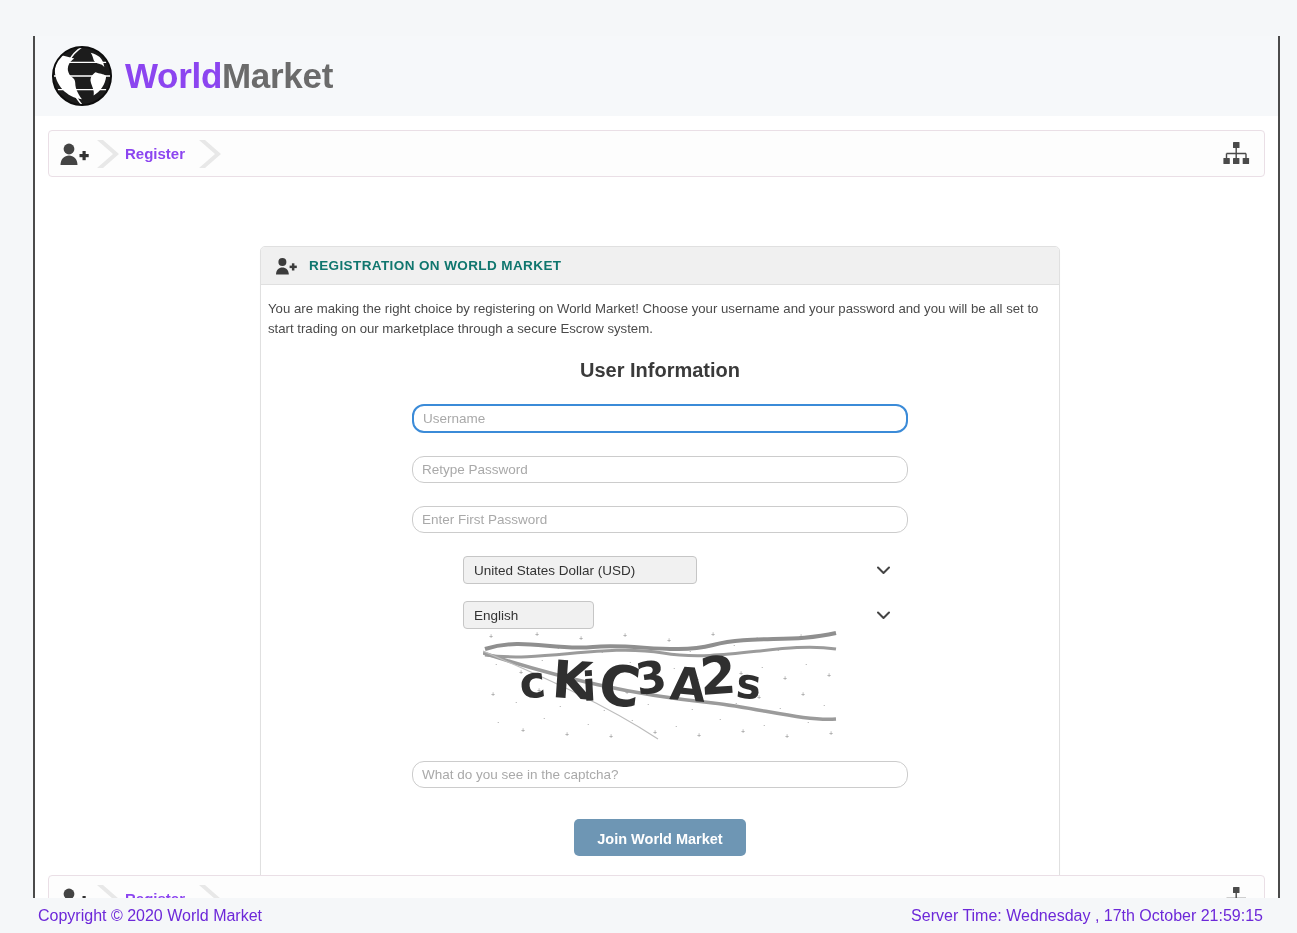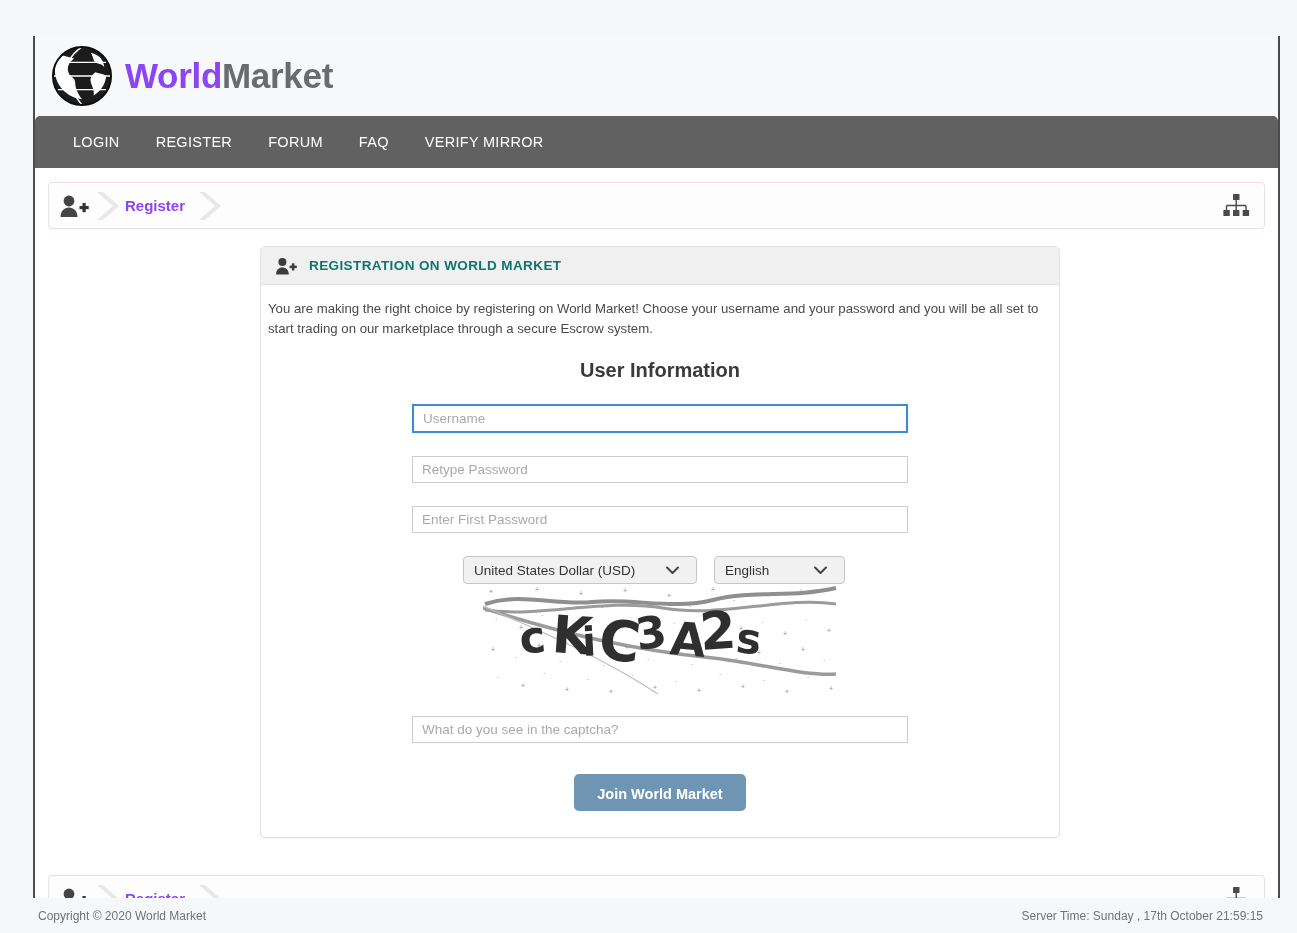--- a/index.html
+++ b/index.html
@@ -150,37 +150,38 @@
   .form-area { padding-left: 145px; padding-right: 145px; }
   .inp {
     display: block;
     width: 496px;
     height: 27px;
     padding: 3px 9px;
     font-size: 13.5px;
     font-family: "Liberation Sans", sans-serif;
     color: #333;
     border: 1px solid #cccccc;
-    border-radius: 0;
+    border-radius: 12px;
     background: #fff;
     outline: none;
     margin-bottom: 23px;
   }
   .inp::placeholder { color: #a9a9a9; }
   .inp.focused {
     border: 2px solid #3b8bd8;
     height: 29px;
   }
   .inp.captcha-answer { margin-bottom: 0; }
 
   .selects-row {
     display: flex;
     gap: 17px;
     margin-top: 3px;
     padding-left: 51px;
+    flex-direction: column;
   }
   .sel {
     appearance: none;
     -webkit-appearance: none;
     background: #f1f1f1;
     border: 1px solid #c6c6c6;
     border-radius: 4px;
     height: 28px;
     font-size: 13.5px;
     font-family: "Liberation Sans", sans-serif;
@@ -233,22 +234,22 @@
     left: 33px; top: 898px;
     width: 1247px;
     height: 35px;
     background: #f5f7f9;
     display: flex;
     align-items: center;
     justify-content: space-between;
     padding: 0 17px 0 5px;
   }
   .footer span {
-    font-size: 12px;
-    color: #737373;
+    font-size: 16px;
+    color: #6d28d9;
   }
   .bottom-bc { position: absolute; left: 0; right: 0; top: 825px; }
 </style>
 </head>
 <body>
 
 <div class="page">
 
   <div class="container">
 
@@ -264,27 +265,20 @@
           <path d="M41 8 c3 4 2 8 5 10 c3 2 7 1 9 5 c-1 -10 -7 -13 -14 -15 z" fill="#ffffff"></path>
           <path d="M46 28 c4 2 8 1 11 4 c-1 9 -6 16 -13 20 c1 -6 -2 -9 -3 -14 c-1 -5 2 -8 5 -10 z" fill="#ffffff"></path>
           <circle cx="32" cy="32" r="30" fill="none" stroke="#0d0d0d" stroke-width="2"></circle>
         </svg>
       </span>
       <div class="brand-text">
         <span class="brand-world">World</span><span class="brand-market">Market</span>
       </div>
     </div>
 
-    <div class="navbar">
-      <a class="nav-item" href="#">LOGIN</a>
-      <a class="nav-item" href="#">REGISTER</a>
-      <a class="nav-item" href="#">FORUM</a>
-      <a class="nav-item" href="#">FAQ</a>
-      <a class="nav-item" href="#">VERIFY MIRROR</a>
-    </div>
 
     <div class="breadcrumb-wrap">
       <div class="bc-left">
         <span class="bc-icon">
           <svg class="bc-icon" viewBox="0 0 30 26" xmlns="http://www.w3.org/2000/svg">
             <circle cx="10" cy="8" r="5.4" fill="#444"></circle>
             <path d="M1.5 24 c0 -6.2 4 -9.6 8.5 -9.6 c4.5 0 8.5 3.4 8.5 9.6 z" fill="#444"></path>
             <rect x="20.5" y="13" width="9.2" height="3.2" fill="#333"></rect>
             <rect x="23.5" y="10" width="3.2" height="9.2" fill="#333"></rect>
           </svg>
@@ -486,16 +480,16 @@
           <rect x="11" y="17" width="6.4" height="6" rx="0.6" fill="#4a4a4a"></rect>
           <rect x="20.7" y="17" width="6.4" height="6" rx="0.6" fill="#4a4a4a"></rect>
         </svg>
       </span>
     </div>
 
   </div>
 
   <div class="footer">
     <span>Copyright © 2020 World Market</span>
-    <span>Server Time: Sunday , 17th October 21:59:15</span>
+    <span>Server Time: Wednesday , 17th October 21:59:15</span>
   </div>
 
 </div>
 
 </body></html>

